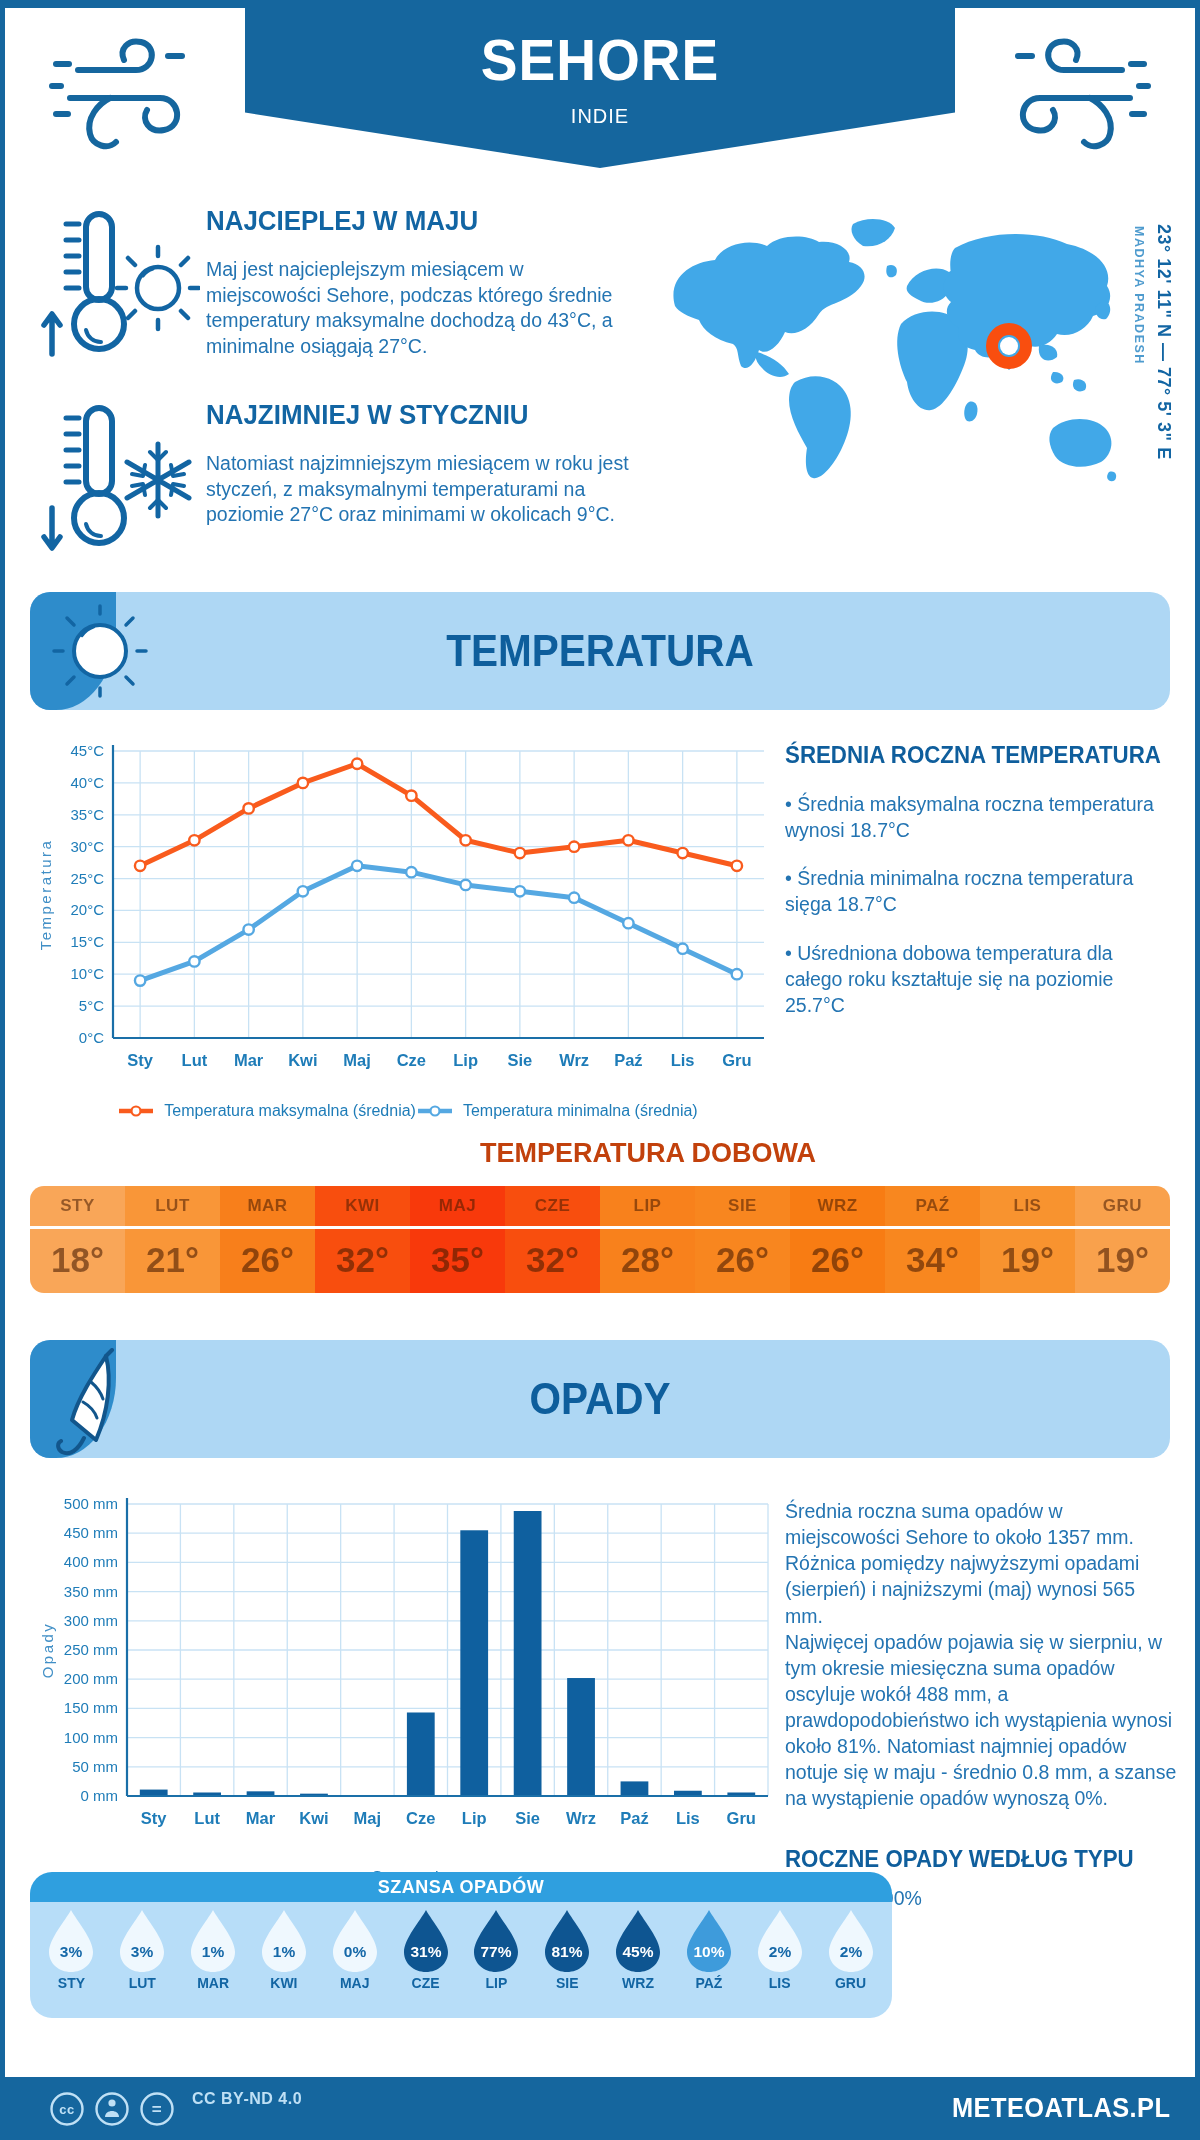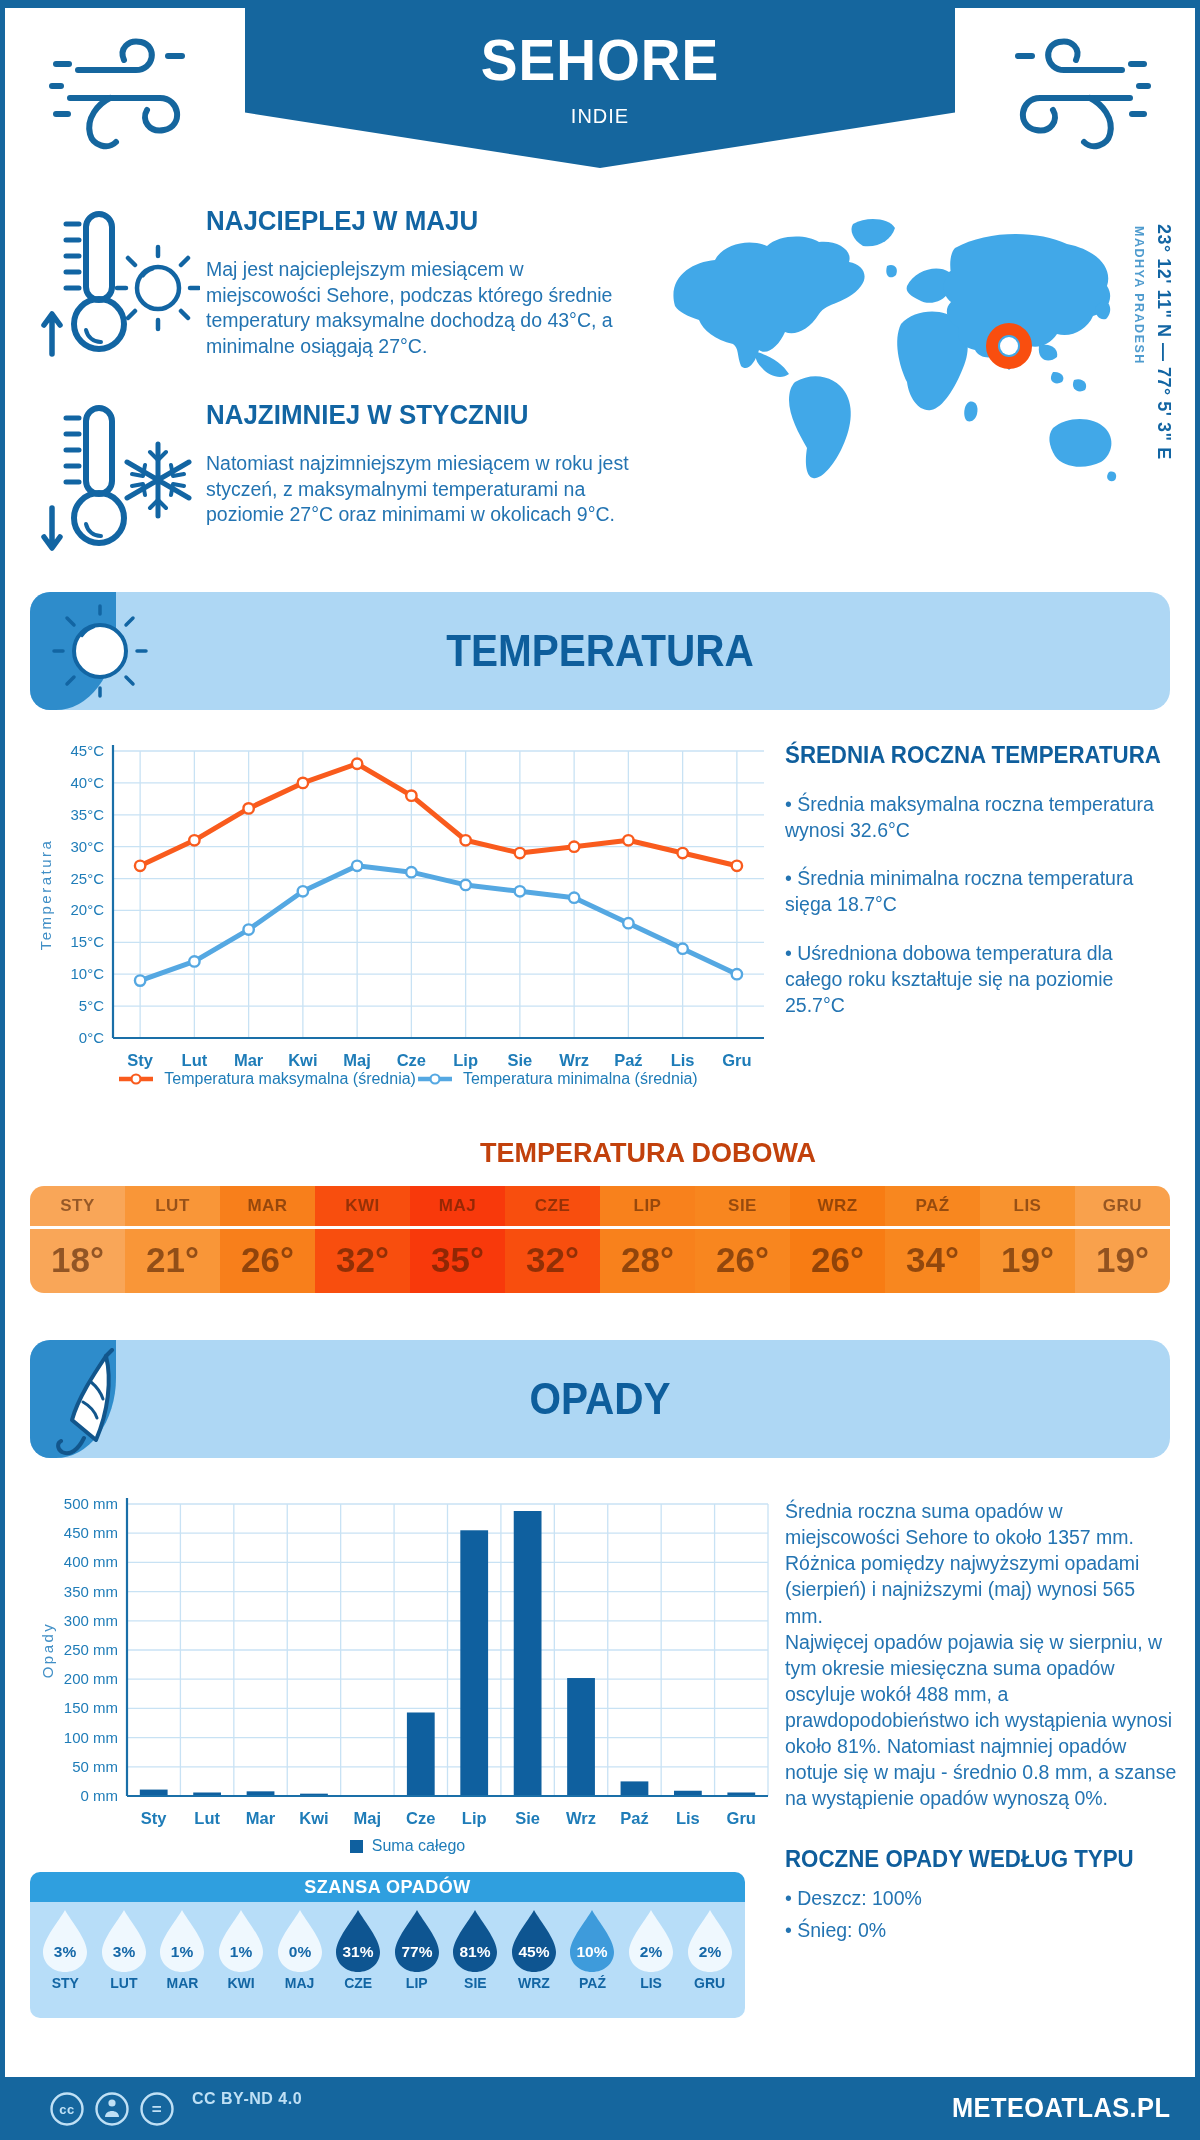--- a/index.html
+++ b/index.html
@@ -25,37 +25,37 @@
   
   .sechead{width:1140px;height:118px;background:#AED7F4;border-radius:20px;overflow:hidden;}
   .sechead .wedge{position:absolute;left:0;top:0;width:86px;height:118px;background:#2E8CCB;
                   border-bottom-right-radius:60px 80px;}
   .sechead .stitle{position:absolute;left:0;top:0;width:100%;height:118px;display:flex;align-items:center;justify-content:center;
                    font-size:45px;font-weight:bold;color:#0E5E9C;letter-spacing:0;transform:scaleX(.9);}
   
   .tick{font-size:15px;fill:#1E7CB8;}
   .xlab{font-size:16.5px;font-weight:600;fill:#1E7CB8;}
   .axtitle{font-size:15px;fill:#418FC6;letter-spacing:2.5px;}
-  .legend{display:flex;justify-content:center;align-items:center;font-size:16px;color:#1E7CB8;}
+  .legend{display:flex;justify-content:center;align-items:center;font-size:16px;color:#1E7CB8;margin-top:32px;}
   .legend .item{display:flex;align-items:center;gap:9px;}
   
   .colhead{font-size:23px;font-weight:bold;color:#0F5E9C;transform-origin:left;transform:scaleX(.97);white-space:nowrap;}
   .coltext{font-size:19.5px;line-height:1.34;color:#2374B2;}
   .bullet{margin-top:22px;}
   
   .striptitle{font-size:27px;font-weight:bold;color:#c2410c;text-align:center;width:100%;padding-left:48px;}
   .strip{left:30px;width:1140px;height:107px;border-radius:14px;overflow:hidden;display:flex;}
   .strip .cell{flex:1;display:flex;flex-direction:column;}
   .strip .mon{height:40px;display:flex;align-items:center;justify-content:center;
               font-size:17px;font-weight:bold;color:rgba(70,25,0,.55);letter-spacing:.5px;}
   .strip .val{flex:1;display:flex;align-items:center;justify-content:center;
               font-size:35px;font-weight:bold;color:rgba(70,25,0,.58);}
   .stripsep{position:absolute;left:0;top:40px;width:100%;height:3px;background:#fff;z-index:2;}
   
-  .chance{left:30px;width:715px;height:146px;border-radius:10px;overflow:hidden;}
+  .chance{left:30px;width:862px;height:146px;border-radius:22px;overflow:hidden;}
   .chance .bar{height:30px;background:#2F9FDF;display:flex;align-items:center;justify-content:center;
                color:#fff;font-weight:bold;font-size:18px;letter-spacing:.5px;}
   .chance .body{height:116px;background:#B7DDF8;display:flex;padding:0 6px;}
   .chance .slot{flex:1;display:flex;flex-direction:column;align-items:center;padding-top:7px;}
   .chance .slot .m{margin-top:2px;font-size:14px;font-weight:bold;color:#1265A3;}
   
   .footer{left:0;top:2077px;width:1200px;height:63px;background:#15669E;display:flex;align-items:center;}
   .footer .lic{display:flex;gap:12px;margin-left:48px;color:#BFE0F5;font-weight:bold;font-size:16px;letter-spacing:.5px;}
   .footer .brand{margin-left:auto;margin-right:30px;color:#fff;font-weight:bold;font-size:27px;letter-spacing:.5px;transform:scaleX(.94);transform-origin:right;}
 </style>
@@ -256,21 +256,21 @@
         <svg width="38" height="12">
           <line x1="2" y1="6" x2="36" y2="6" stroke="#55A8E2" stroke-width="4.5"></line>
           <circle cx="19" cy="6" r="4.5" fill="#fff" stroke="#55A8E2" stroke-width="2.2"></circle>
         </svg>
         <span>Temperatura minimalna (średnia)</span>
       </div>
     </div>
 
   <div class="abs" style="left:785px;top:742px;width:382px;">
     <div class="colhead">ŚREDNIA ROCZNA TEMPERATURA</div>
-    <div class="coltext bullet">• Średnia maksymalna roczna temperatura wynosi 32.6°C</div>
+    <div class="coltext bullet">• Średnia maksymalna roczna temperatura wynosi 18.7°C</div>
     <div class="coltext bullet">• Średnia minimalna roczna temperatura sięga 18.7°C</div>
     <div class="coltext bullet">• Uśredniona dobowa temperatura dla całego roku kształtuje się na poziomie 25.7°C</div>
   </div>
 
   <div class="abs striptitle" style="left:0;top:1138px;">TEMPERATURA DOBOWA</div>
   <div class="abs strip" style="top:1186px;" id="daily-strip">
     <div class="stripsep"></div>
   <div class="cell" style="background: rgb(249, 166, 88);">
         <div class="mon">STY</div>
         <div class="val">18°</div>

